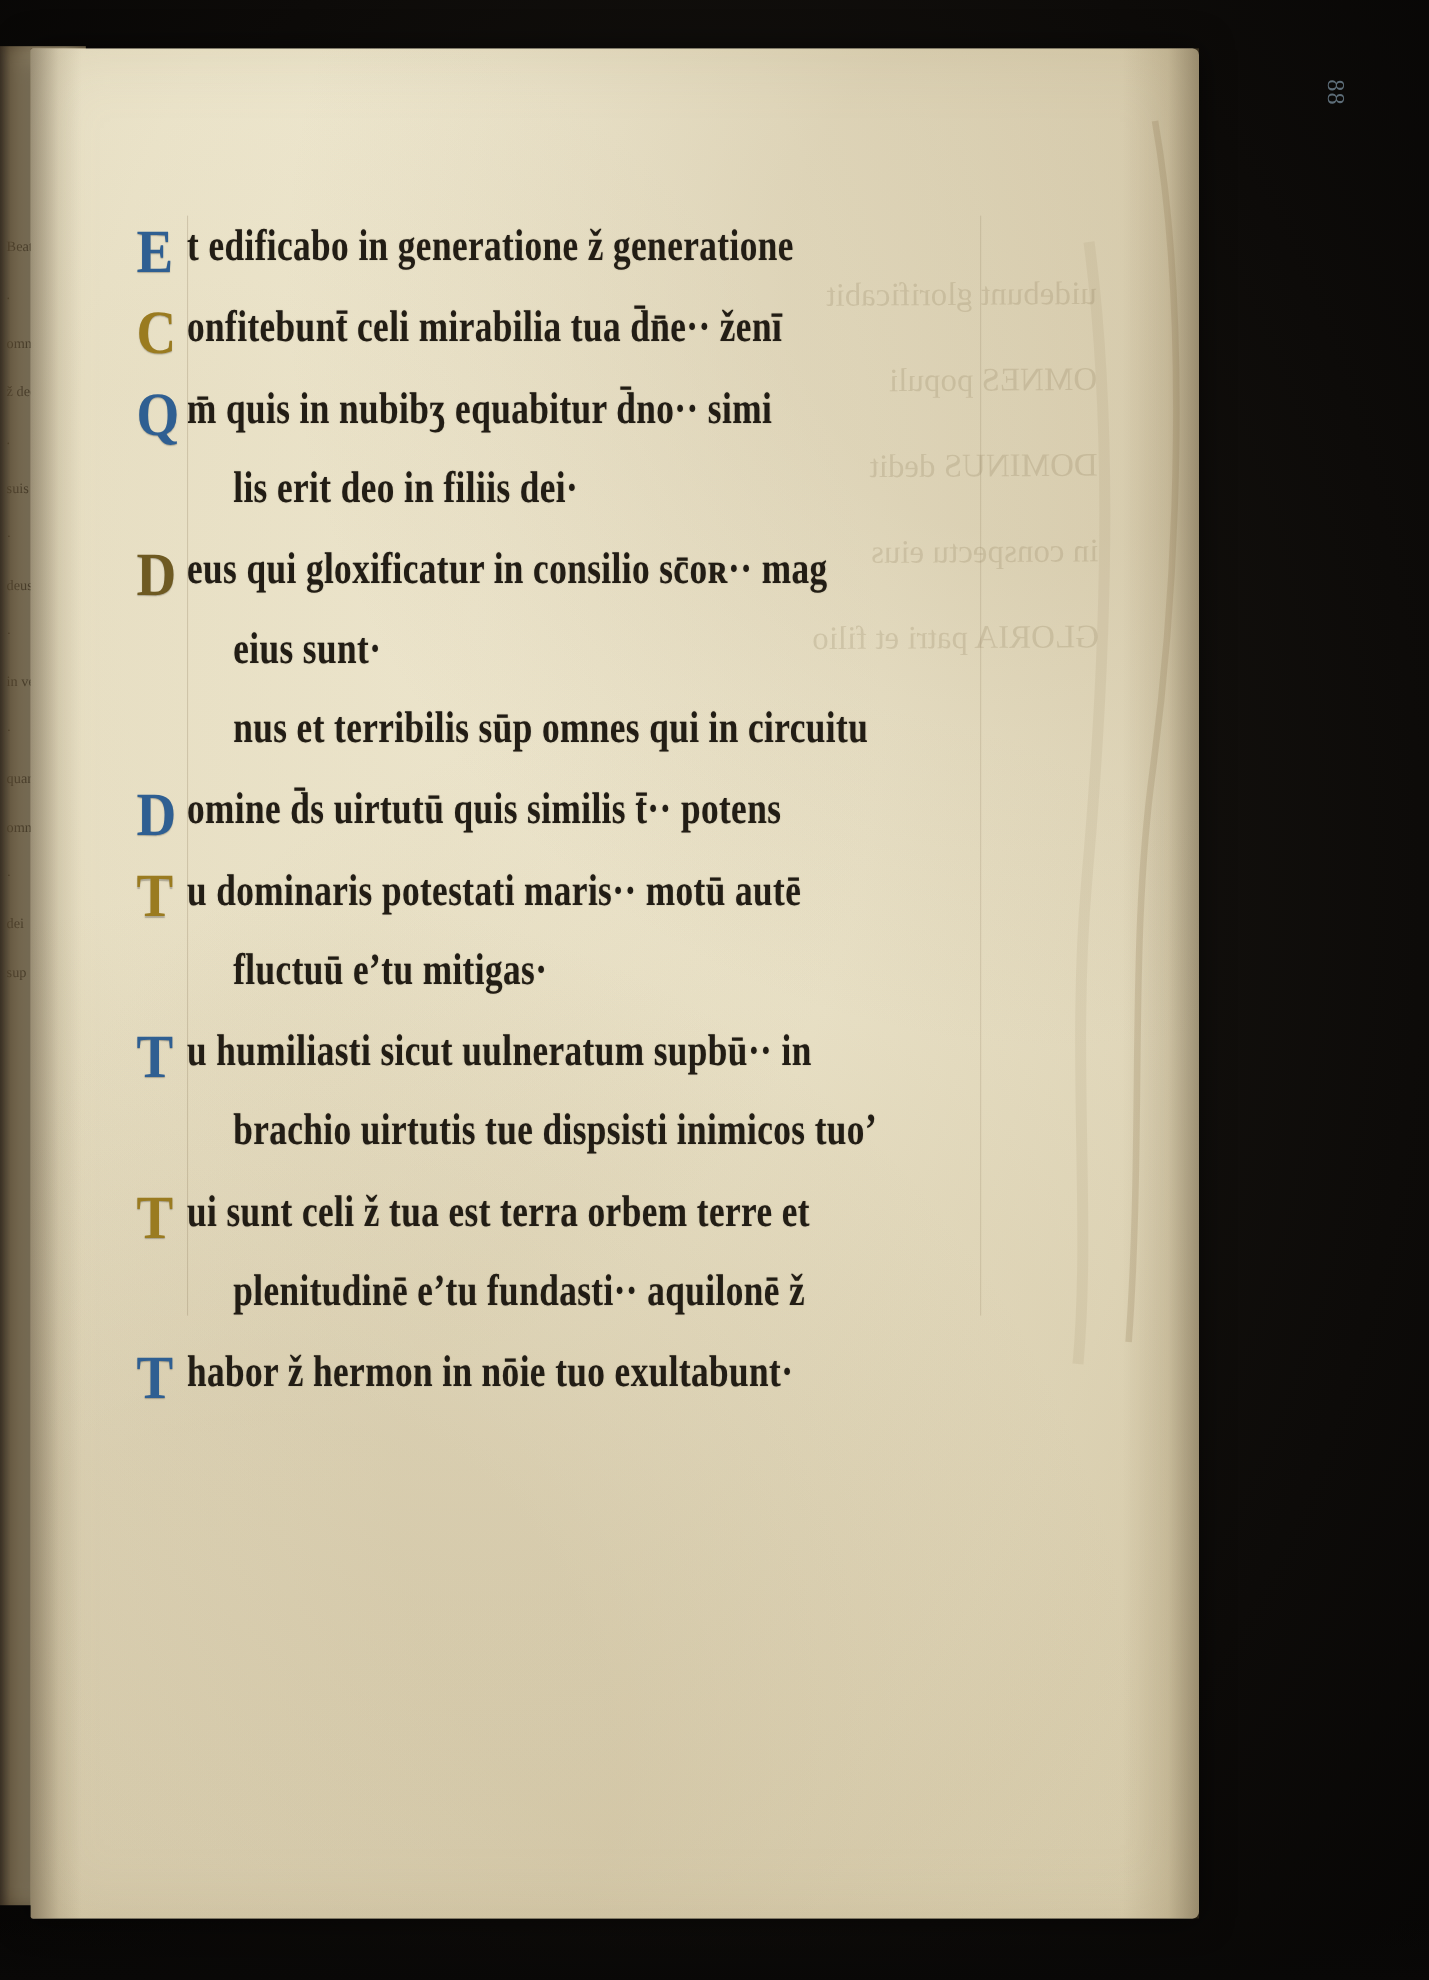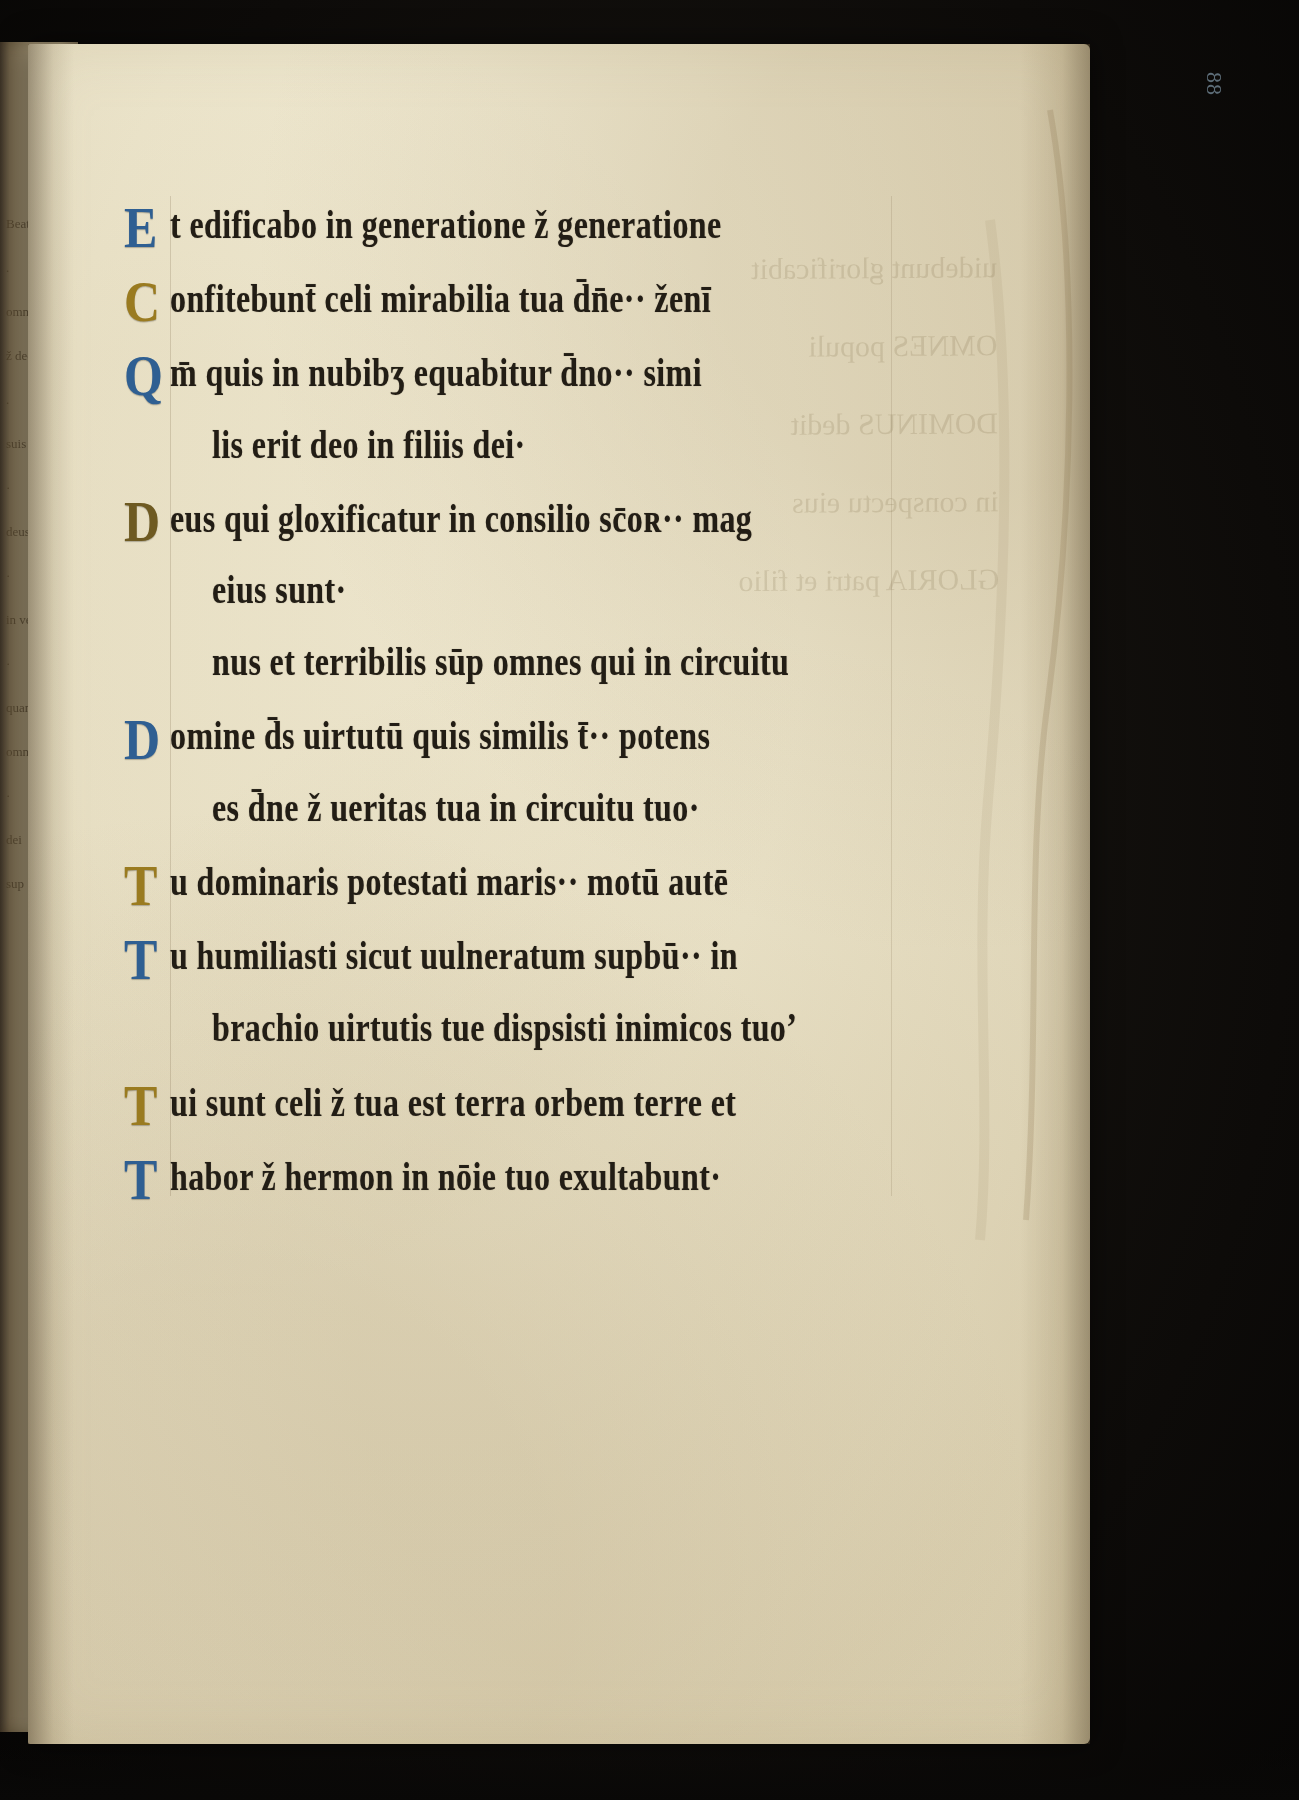--- a/index.html
+++ b/index.html
@@ -279,47 +279,50 @@
       <div class="line cont">
         <span class="run">nus et terribilis sūp omnes qui in circuitu</span>
       </div>
     </div>
 
     <div class="verse">
       <div class="line">
         <span class="initial blue">D</span>
         <span class="run">omine d̄s uirtutū quis similis t̄·· potens</span>
       </div>
-      <div class="line cont">
-        <span class="run">es d̄ne ž ueritas tua in circuitu tuo·</span>
-      </div>
     </div>
 
     <div class="verse">
       <div class="line">
         <span class="initial gold">T</span>
         <span class="run">u dominaris potestati maris·· motū autē</span>
       </div>
+      <div class="line cont">
+        <span class="run">fluctuū eʼtu mitigas·</span>
+      </div>
     </div>
 
     <div class="verse">
       <div class="line">
         <span class="initial blue">T</span>
         <span class="run">u humiliasti sicut uulneratum supbū·· in</span>
       </div>
       <div class="line cont">
         <span class="run">brachio uirtutis tue dispsisti inimicos tuoʼ</span>
       </div>
     </div>
 
     <div class="verse">
       <div class="line">
         <span class="initial gold">T</span>
         <span class="run">ui sunt celi ž tua est terra orbem terre et</span>
       </div>
+      <div class="line cont">
+        <span class="run">plenitudinē eʼtu fundasti·· aquilonē ž</span>
+      </div>
     </div>
 
     <div class="verse">
       <div class="line">
         <span class="initial blue">T</span>
         <span class="run">habor ž hermon in nōie tuo exultabunt·</span>
       </div>
     </div>
   </div>
 

